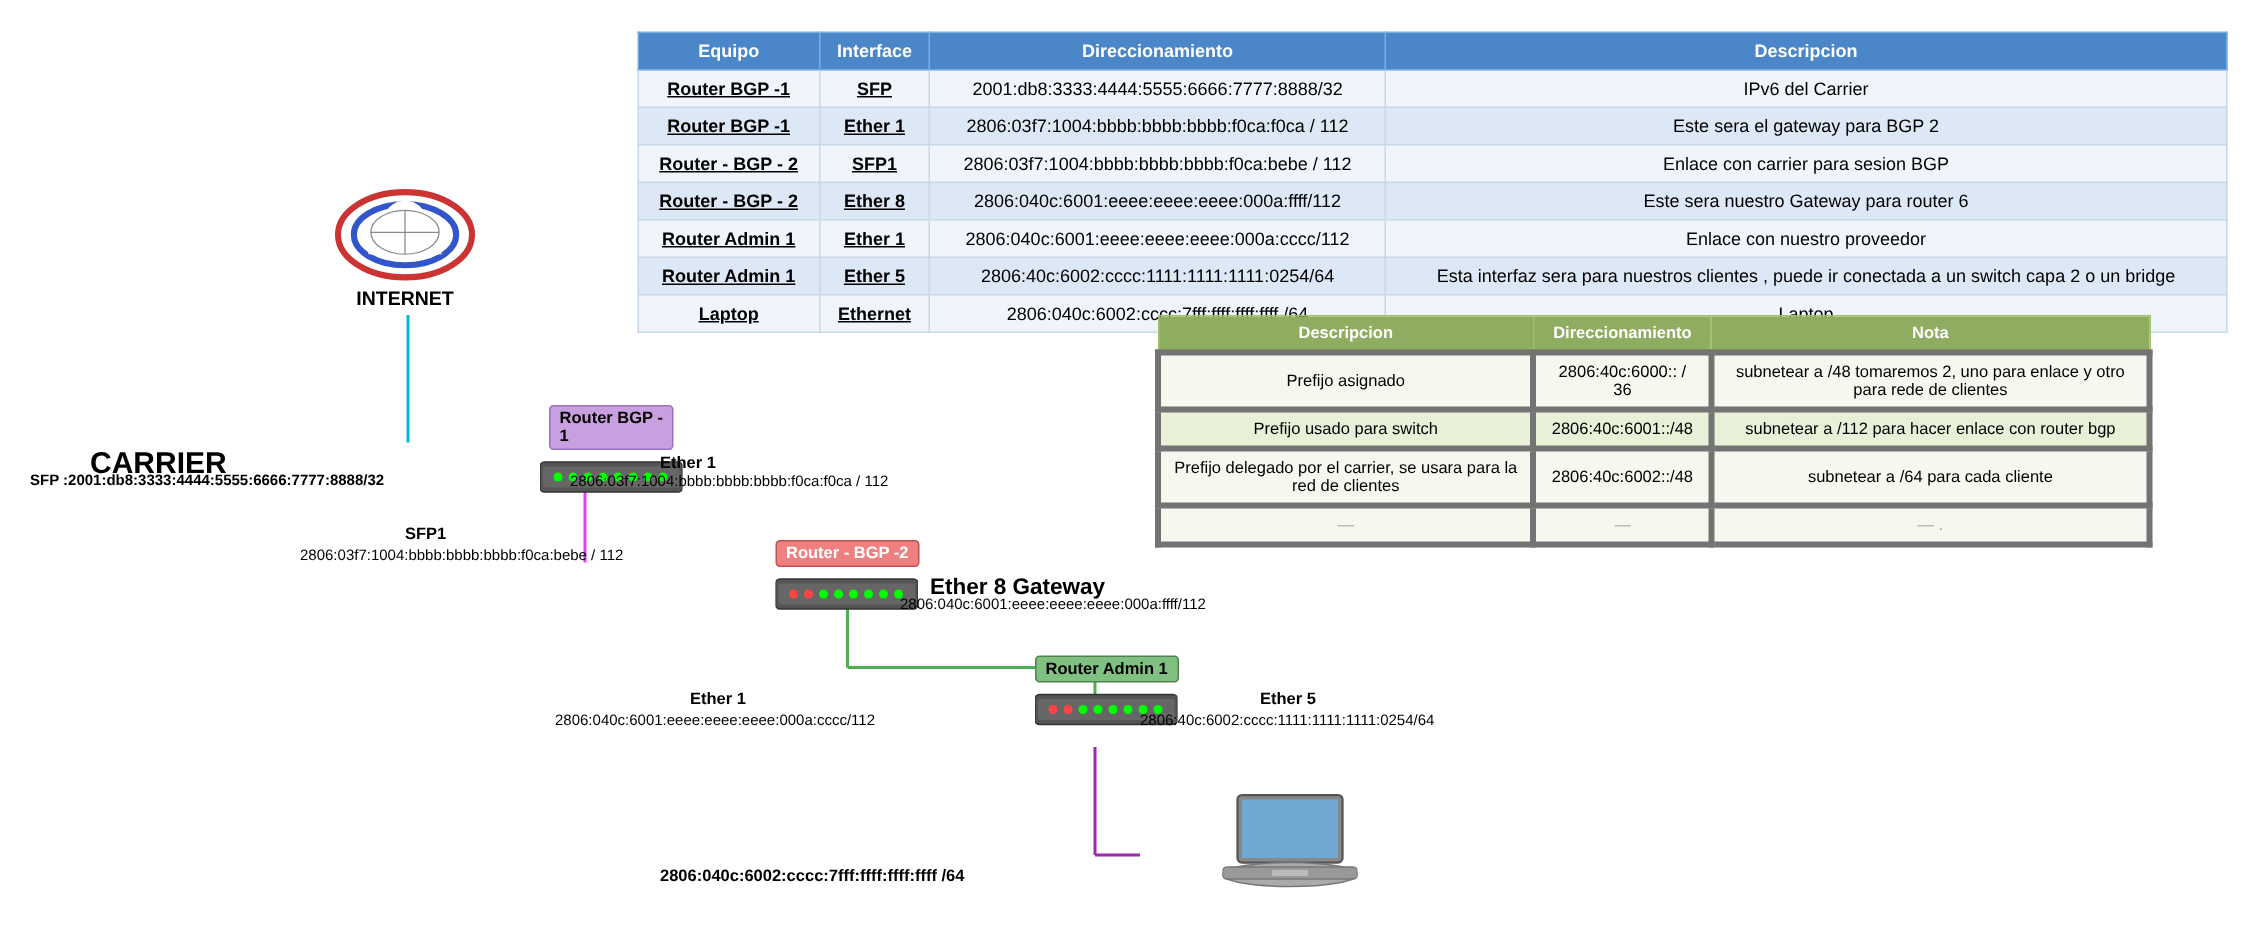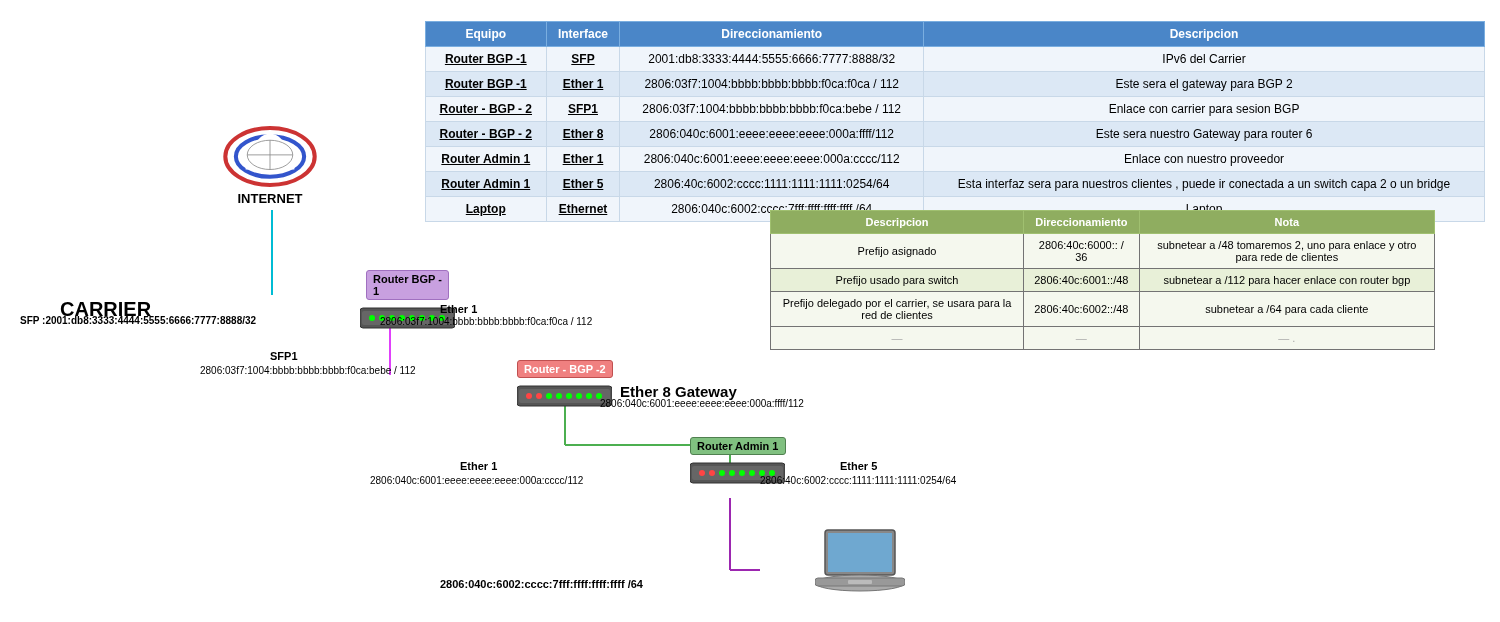--- a/index.html
+++ b/index.html
@@ -49,21 +49,21 @@
     .second-table th {
       background: #8fad60;
       color: #fff;
       padding: 5px 8px;
       text-align: center;
       border: 1px solid #a0c070;
     }
     .second-table td {
       padding: 5px 8px;
       text-align: center;
-      border: 1px solid #737373;
+      border: 4px solid #737373;
     }
     .second-table tr:nth-child(odd) td { background: #f5f8ee; }
     .second-table tr:nth-child(even) td { background: #e8f0d8; }
     .second-table tr.empty td { background: #f5f8ee; color: #aaa; }
 
     
     .internet-cloud {
       position: absolute;
       top: 130px;
       left: 195px;

